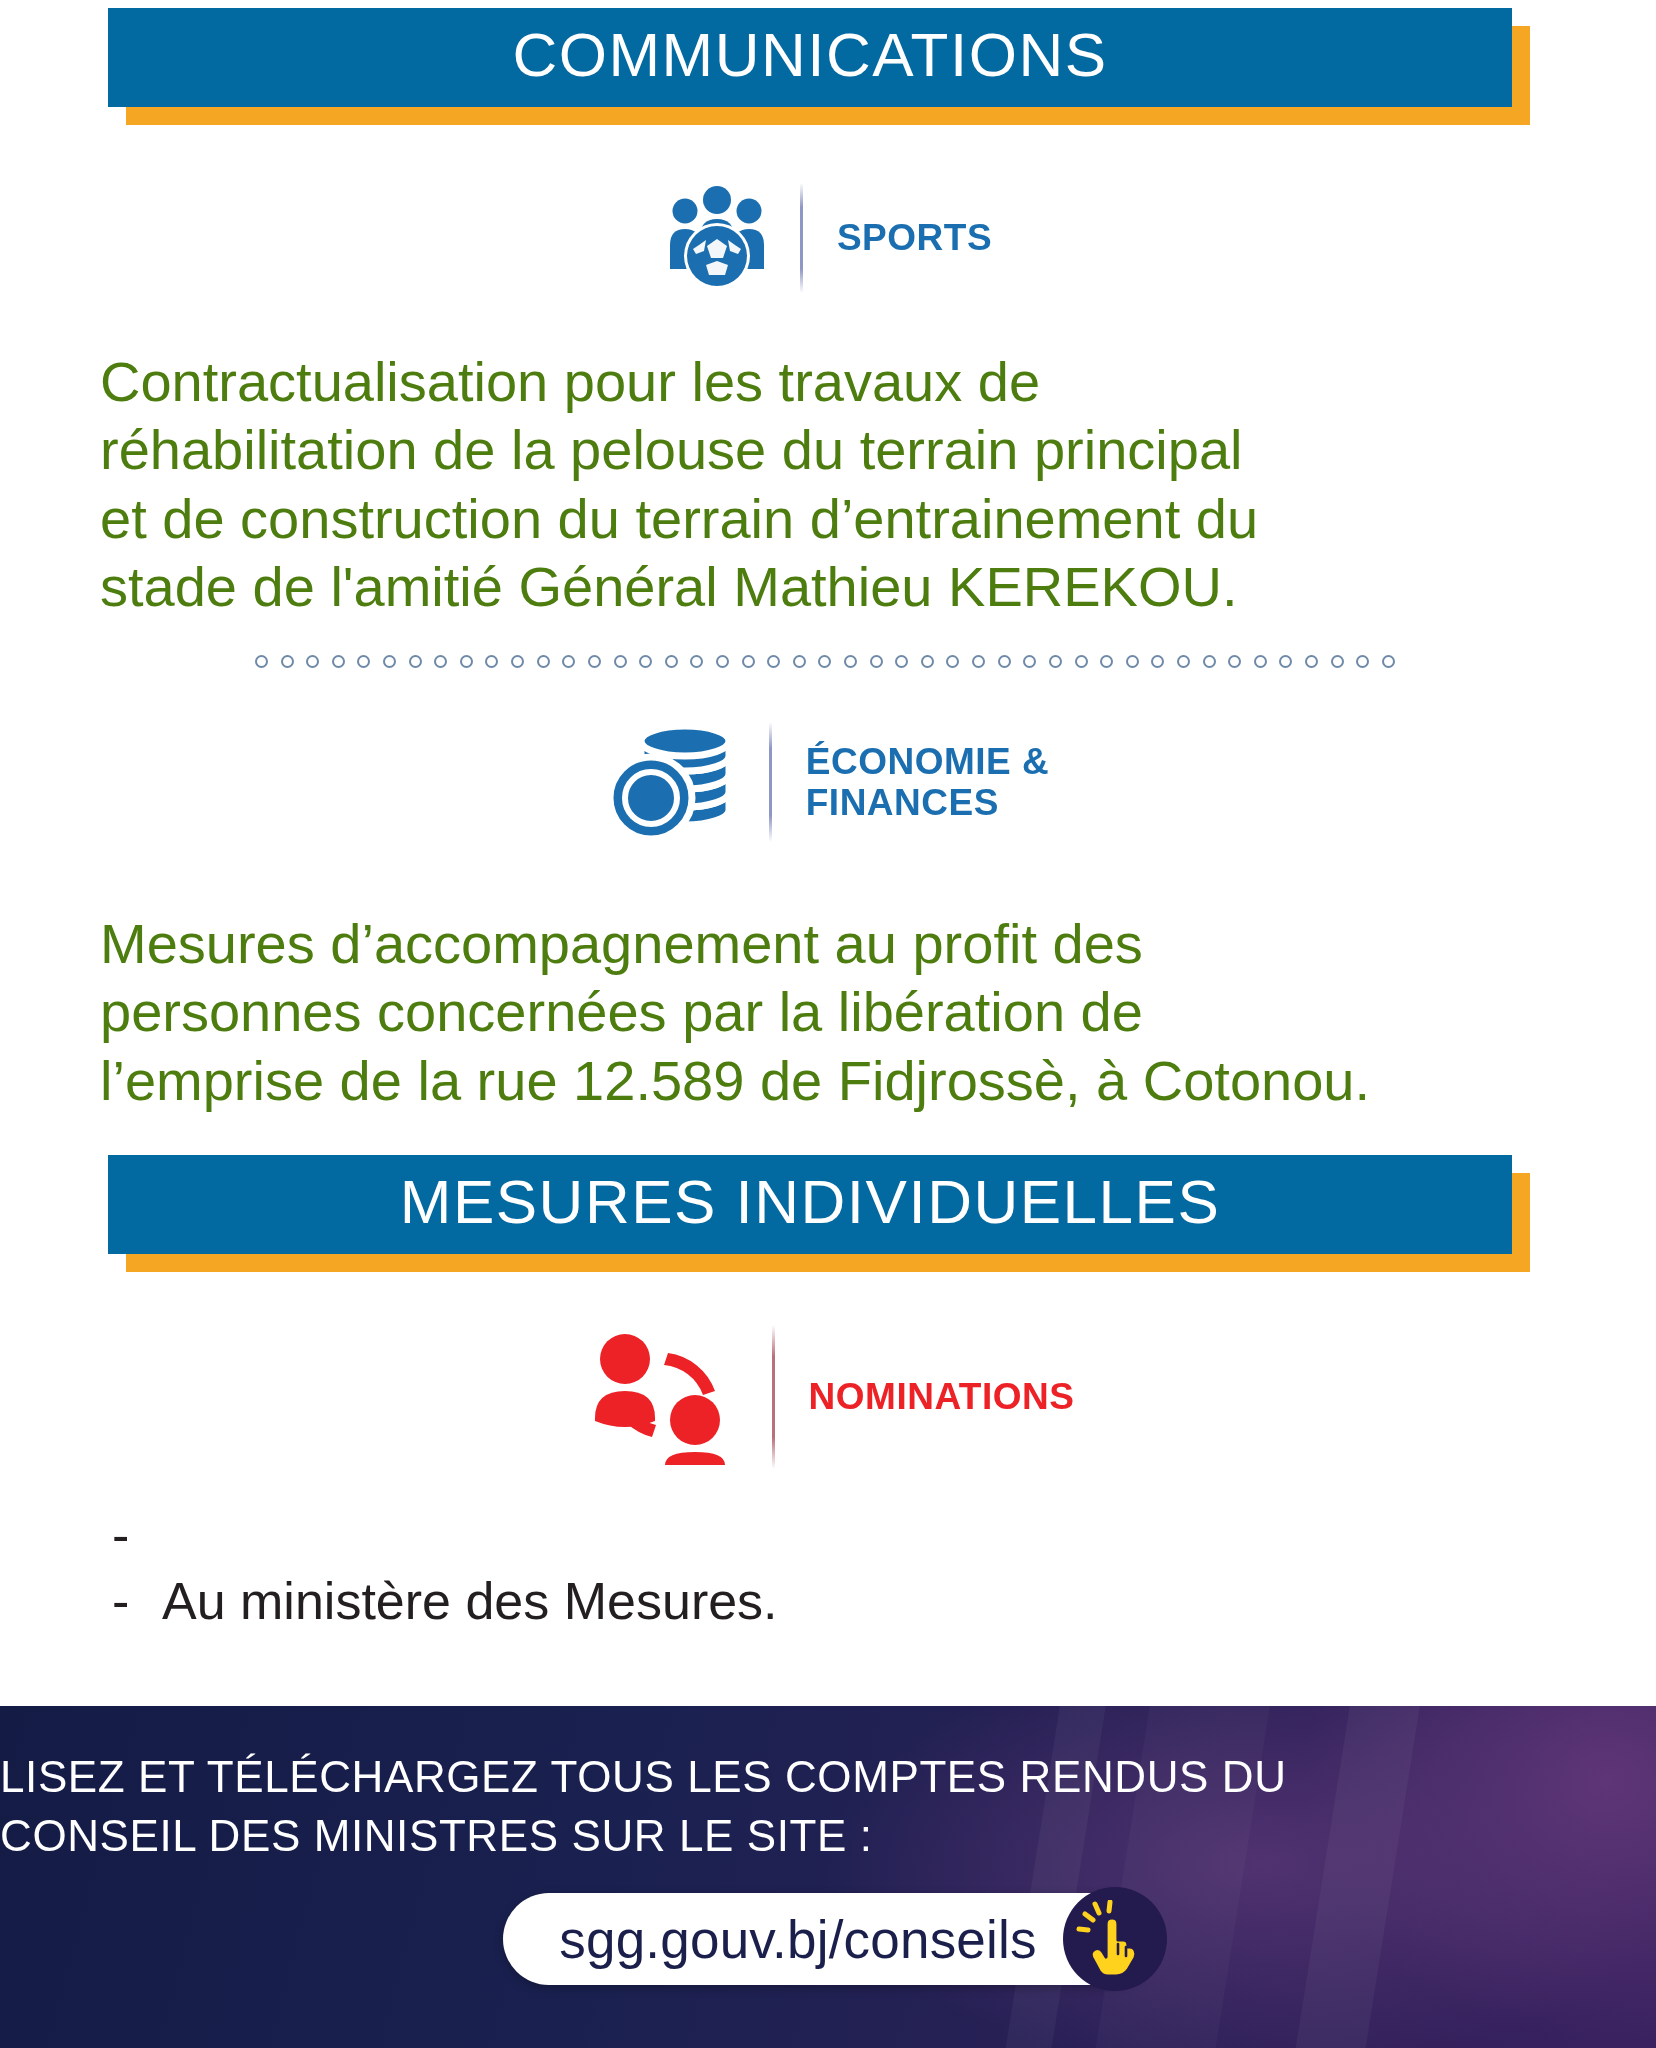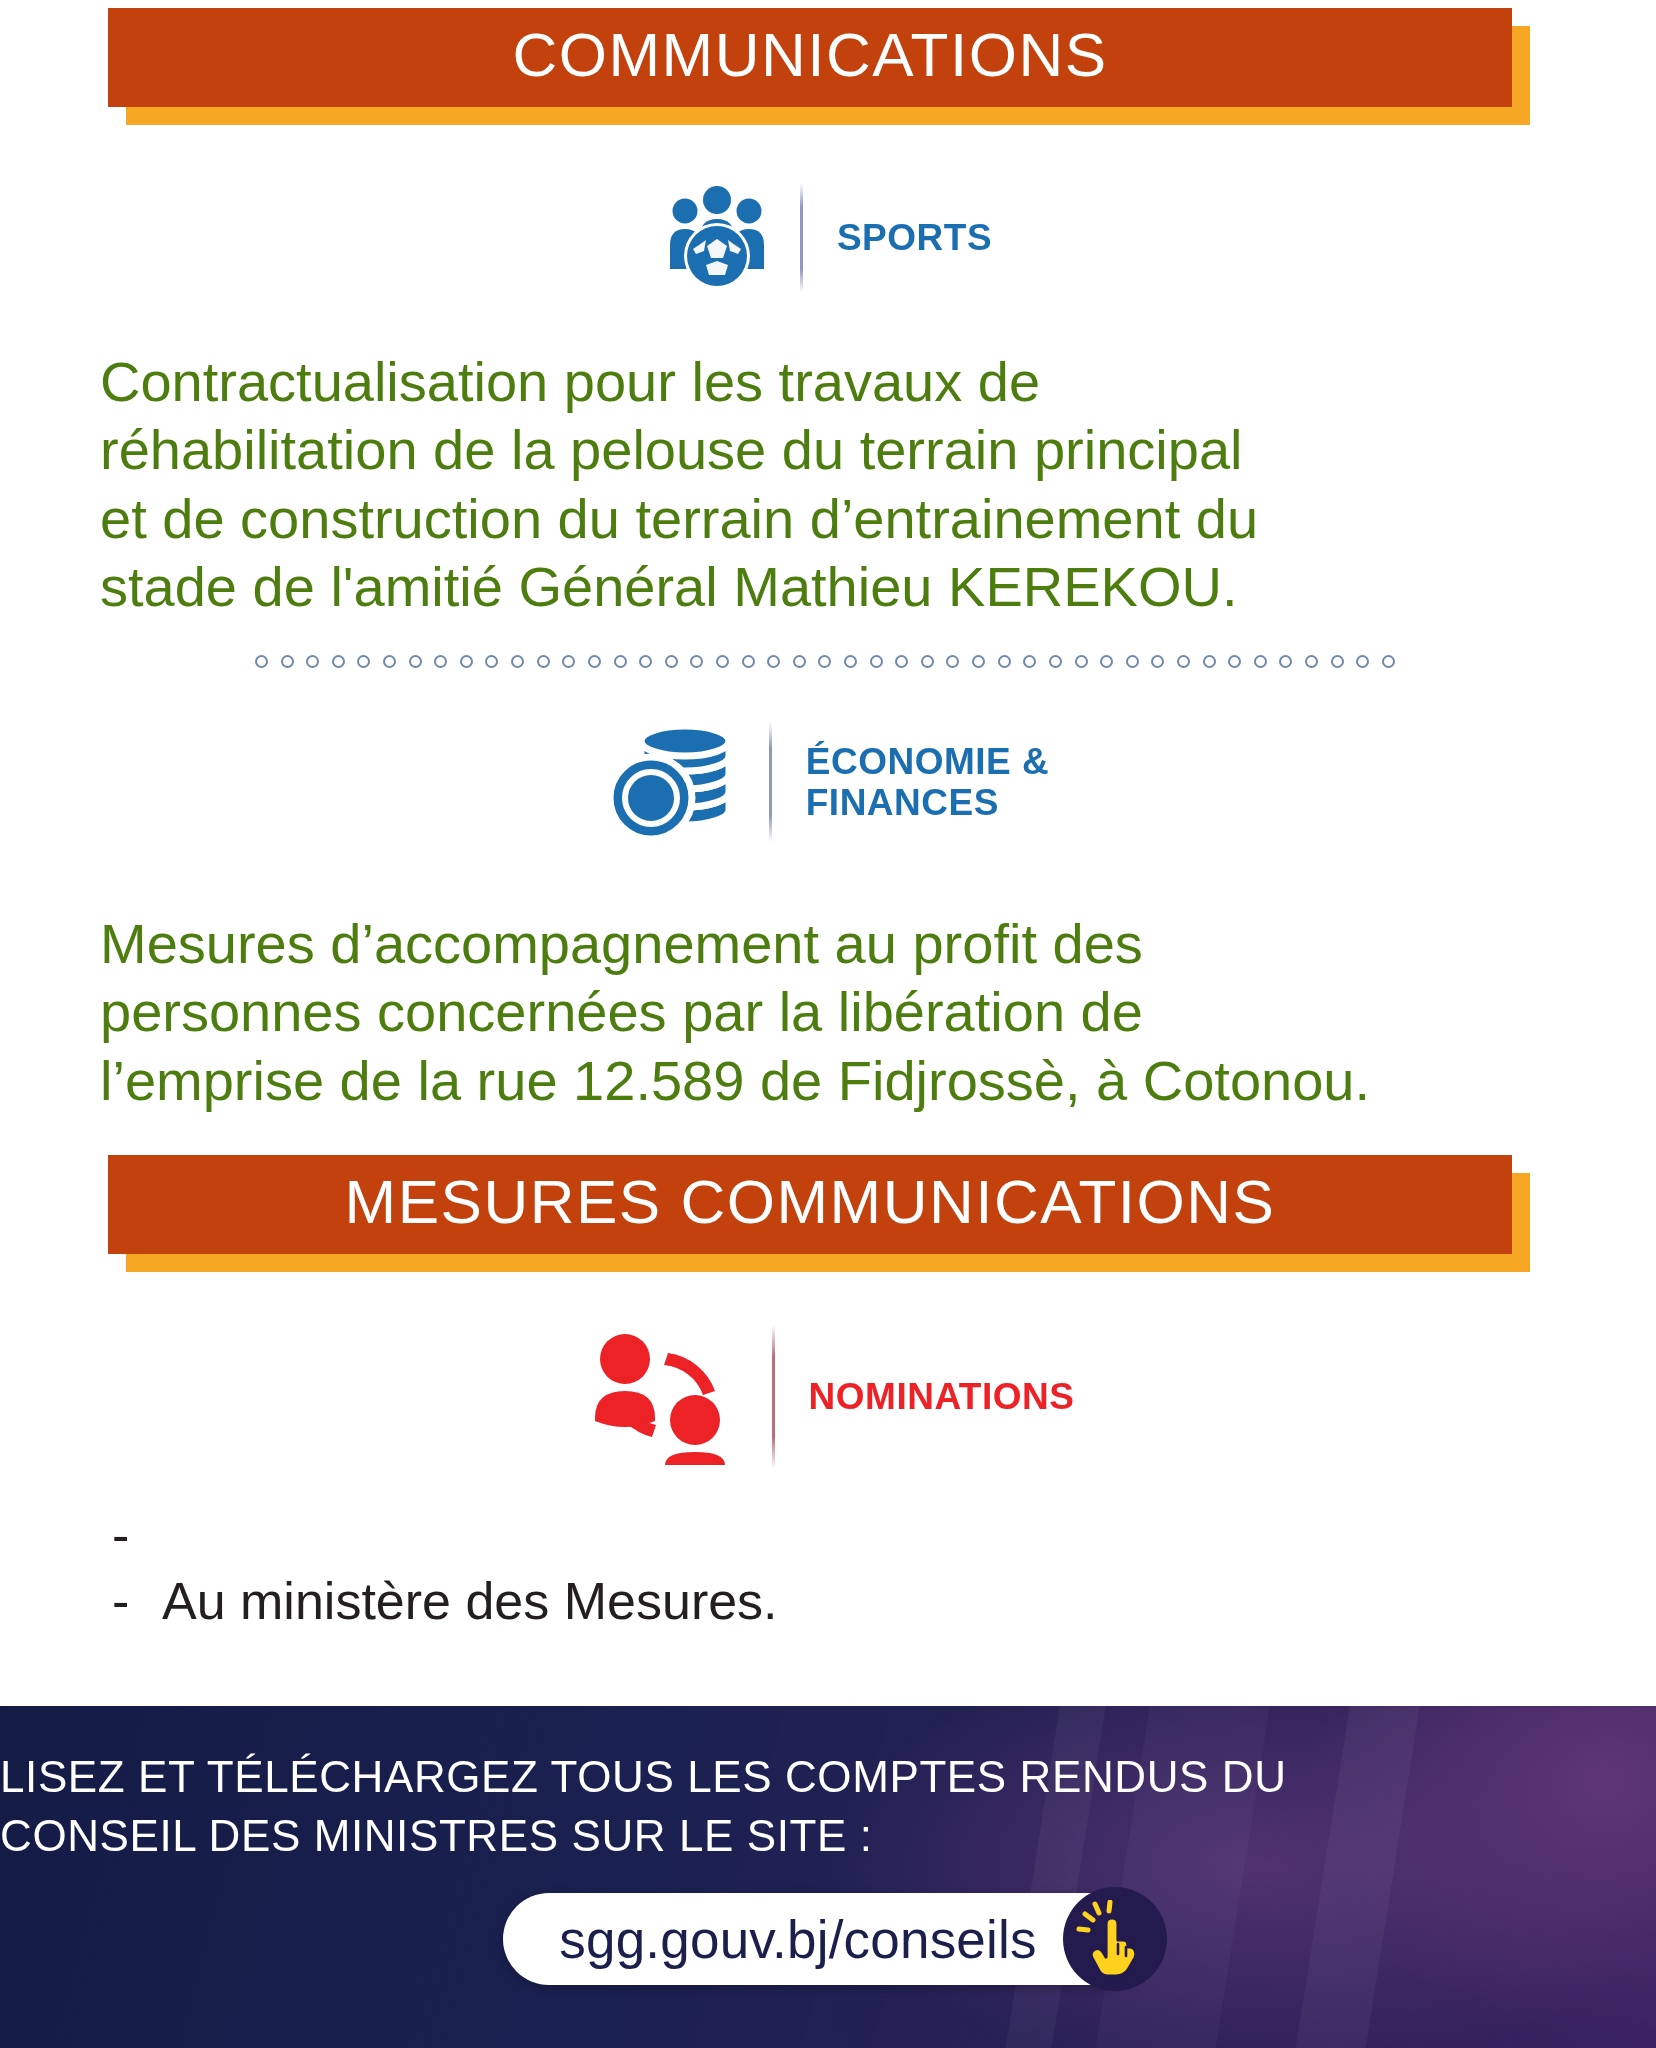--- a/index.html
+++ b/index.html
@@ -24,21 +24,21 @@
   .banner-shadow {
     position: absolute;
     left: 18px;
     top: 18px;
     right: -18px;
     bottom: -18px;
     background: #F5A623;
   }
   .banner {
     position: relative;
-    background: #c2410c;
+    background: #0369a1;
     text-align: center;
     padding: 14px 10px 20px;
   }
   .banner-text {
     color: #ffffff;
     font-size: 62px;
     font-weight: 400;
     letter-spacing: 1.5px;
     line-height: 1.05;
     white-space: nowrap;
@@ -363,21 +363,21 @@
   <i></i>
     <i></i>
     <i></i>
     <i></i>
     <i></i>
 </div>
 
 <div id="banner-mesures" class="banner-wrap">
   <div class="banner-shadow"></div>
   <div class="banner">
-    <div class="banner-text">MESURES COMMUNICATIONS</div>
+    <div class="banner-text">MESURES INDIVIDUELLES</div>
   </div>
 </div>
 
 <div style="position:absolute; left:0; top:1325px; width:1656px;" class="section-head">
   <span class="sec-icon">
     <svg width="160" height="140" viewBox="0 0 160 140">
       <g fill="#EC2227">
         <circle cx="43" cy="34" r="25"></circle>
         <path d="M13 93 Q13 66 43 66 Q73 66 73 93 L73 96 Q43 108 13 96 Z"></path>
         <circle cx="113" cy="95" r="25"></circle>

